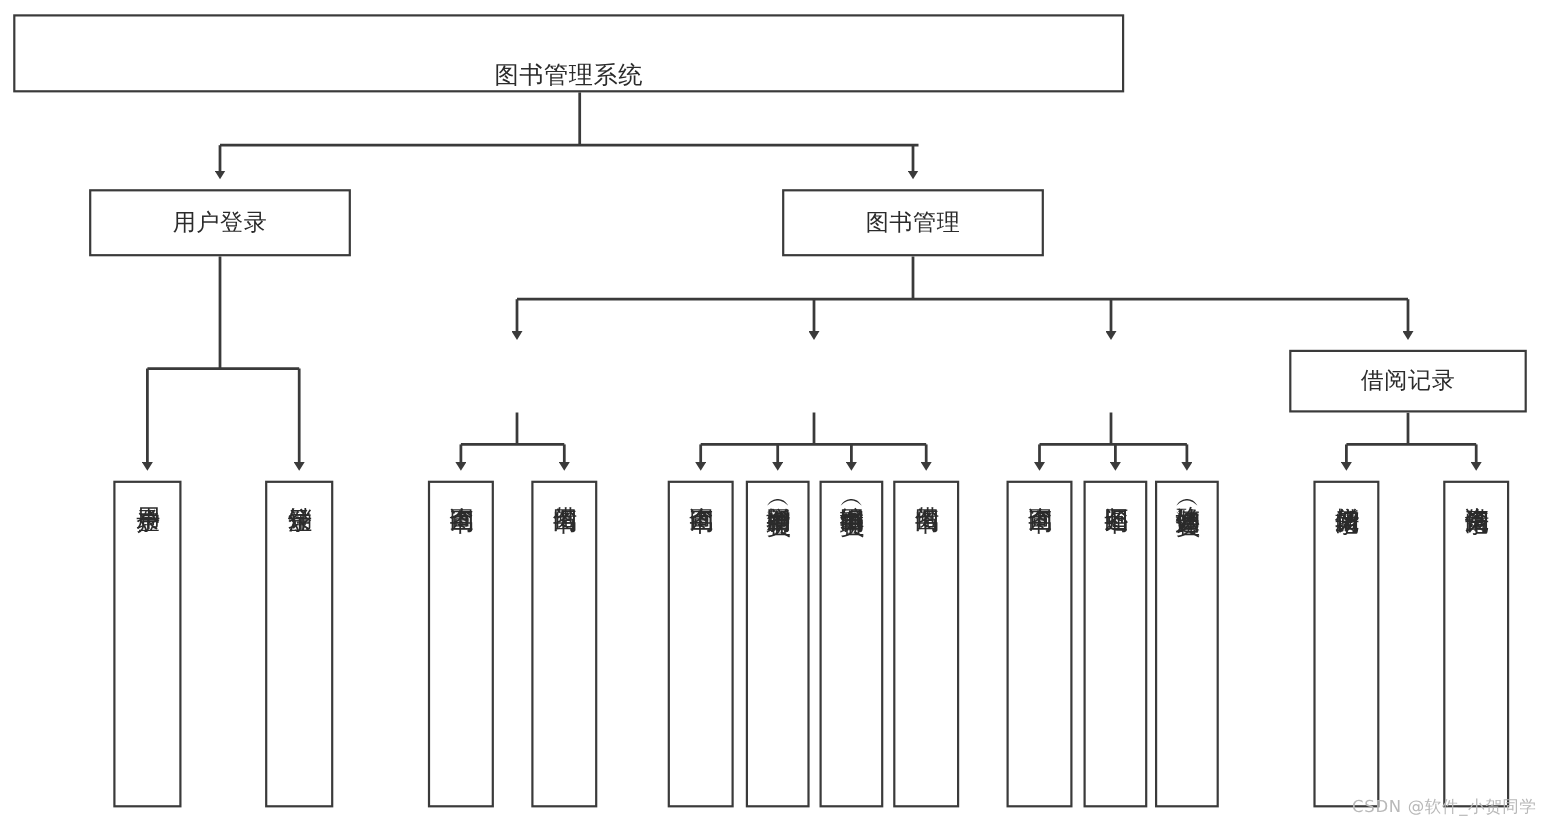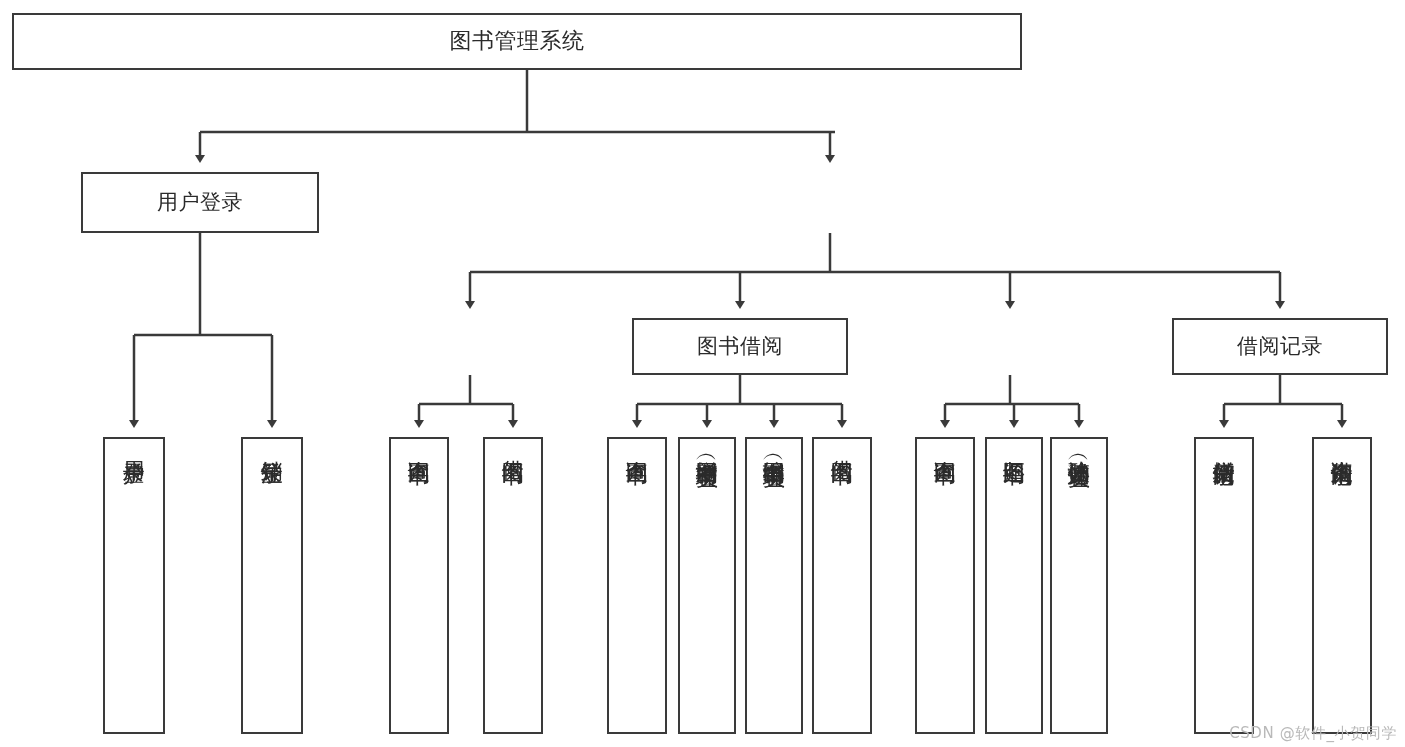--- a/index.html
+++ b/index.html
@@ -119,31 +119,31 @@
       <path d="M1014,404 L1014,423" marker-end="url(#arrow)"></path>
       <path d="M1079,404 L1079,423" marker-end="url(#arrow)"></path>
 
       <path d="M1280,375 L1280,404"></path>
       <path d="M1224,404 L1342,404"></path>
       <path d="M1224,404 L1224,423" marker-end="url(#arrow)"></path>
       <path d="M1342,404 L1342,423" marker-end="url(#arrow)"></path>
     </g>
   </svg>
 
-  <div class="node root" style="left:12px; top:13px; width:1010px; height:57px;">
+  <div class="node root" style="left:12px; top:13px; width:1010px; height:71px;align-items:flex-end;">
     <span class="node-label">图书管理系统</span>
   </div>
 
   <div class="node level1" style="left:81px; top:172px; width:238px; height:61px;">
     <span class="node-label">用户登录</span>
   </div>
+  <div class="node level1" style="left:711px; top:172px; width:238px; height:61px;">
+    <span class="node-label">图书管理</span>
+  </div>
 
-  <div class="node level2" style="left:632px; top:318px; width:216px; height:57px;">
-    <span class="node-label">图书借阅</span>
-  </div>
   <div class="node level2" style="left:1172px; top:318px; width:216px; height:57px;">
     <span class="node-label">借阅记录</span>
   </div>
 
   <div class="node leaf" style="left:103px; top:437px; width:62px; height:297px;">
     <span class="node-label">用户登录</span>
   </div>
   <div class="node leaf" style="left:241px; top:437px; width:62px; height:297px;">
     <span class="node-label">注销登录</span>
   </div>

